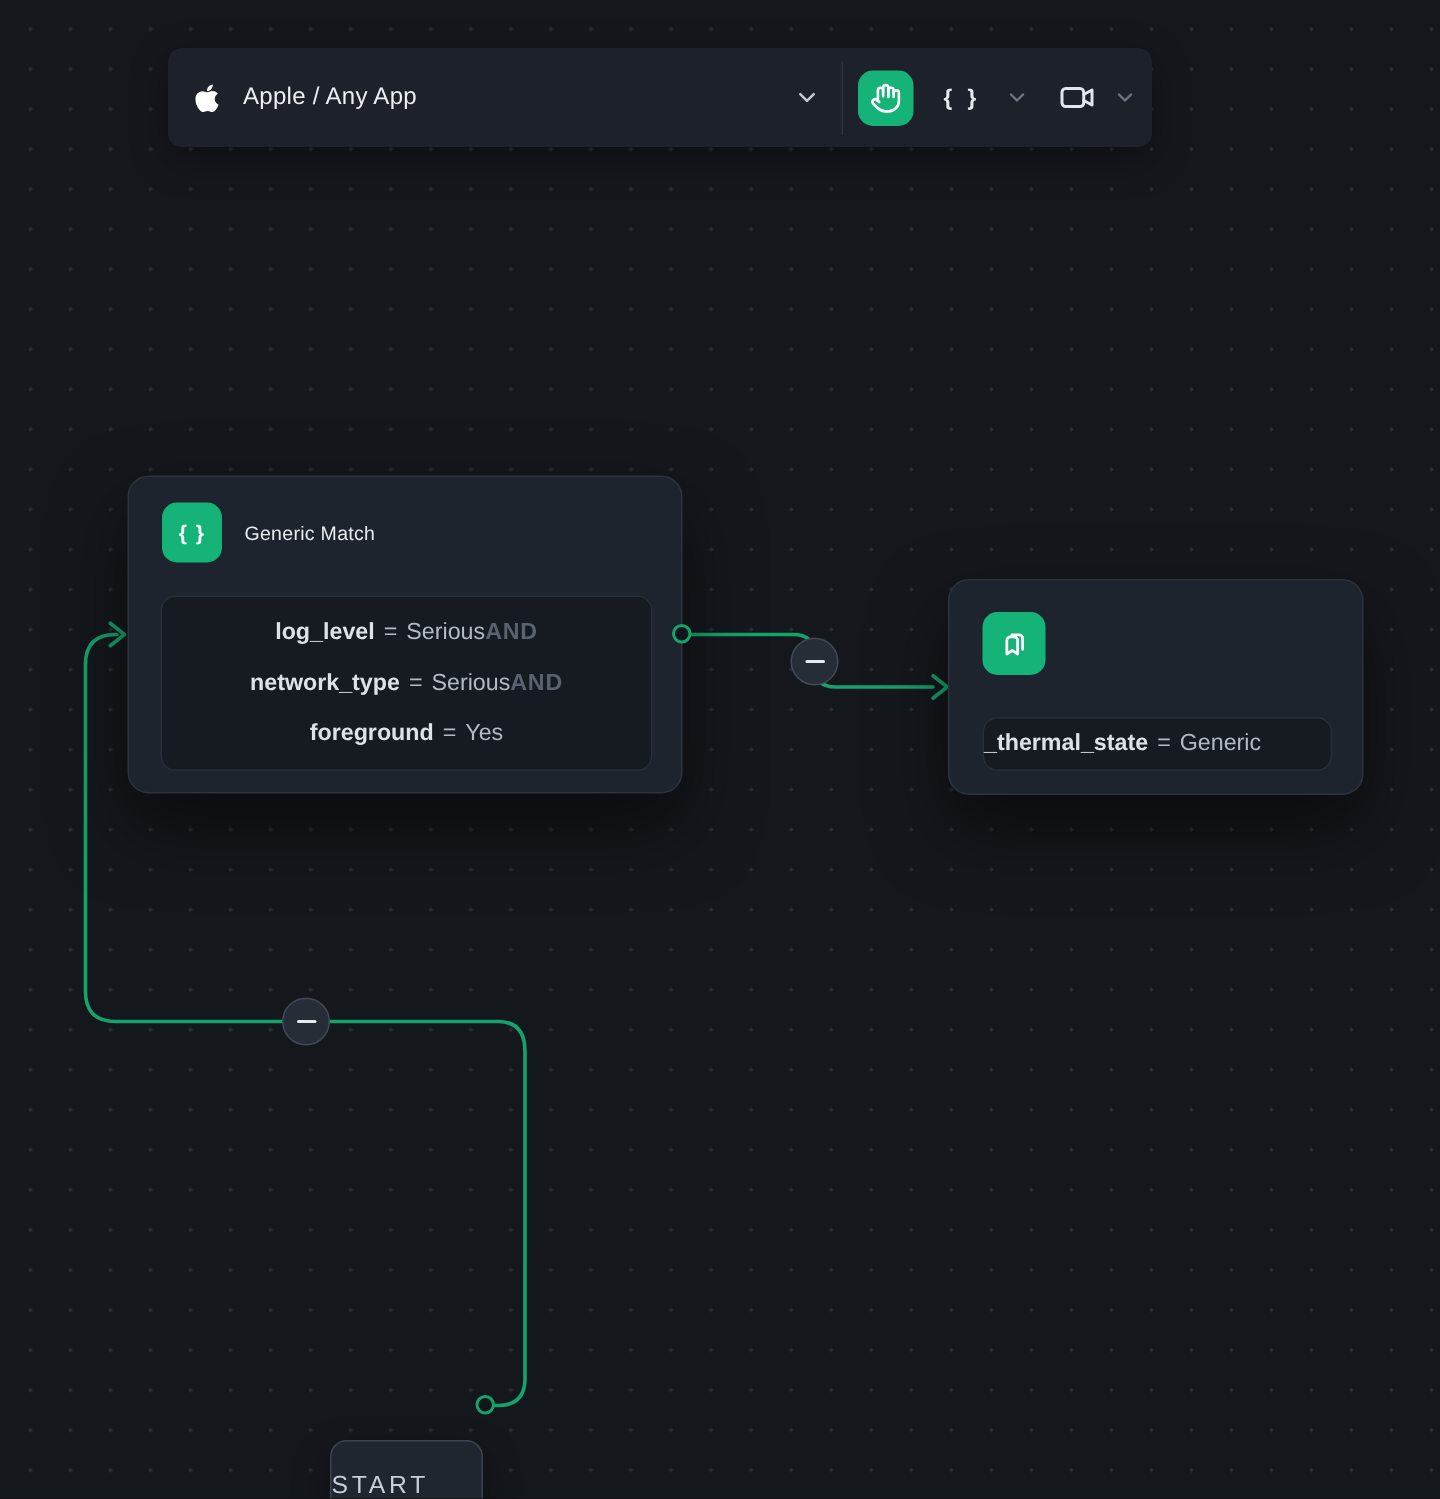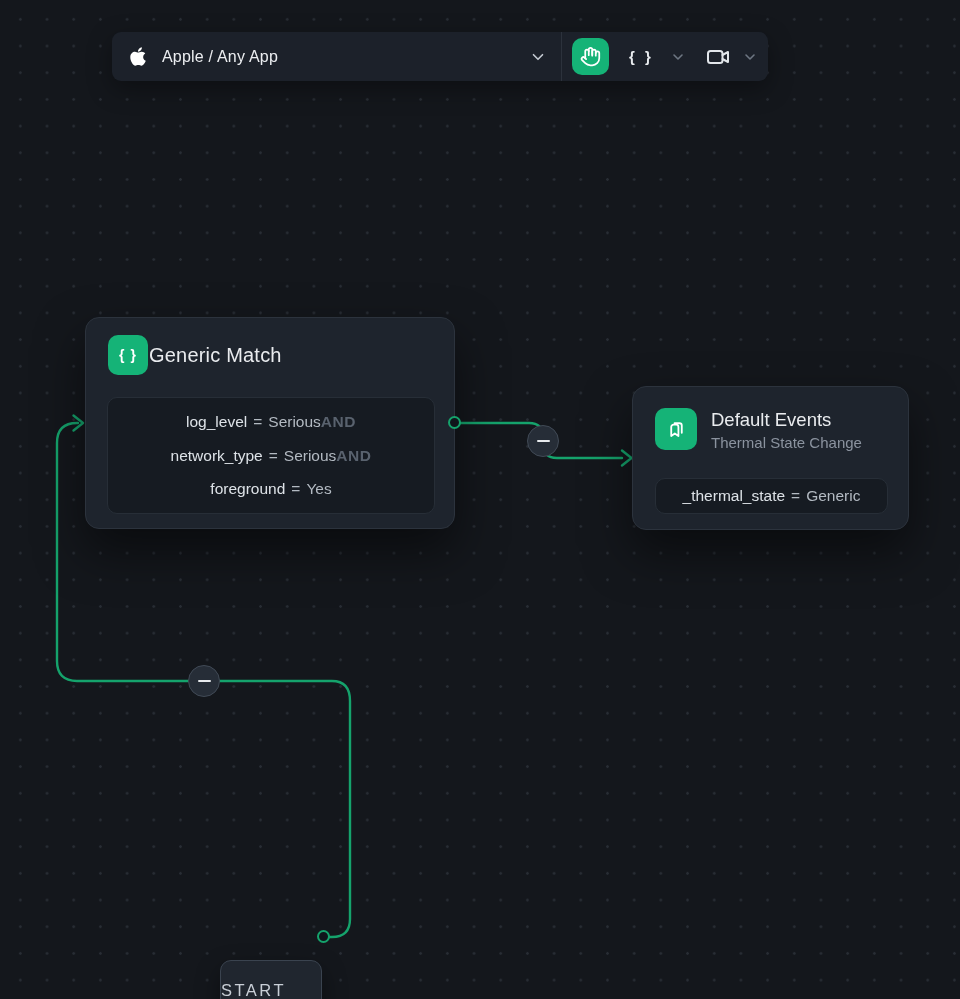--- a/index.html
+++ b/index.html
@@ -22,21 +22,21 @@
   body{font-family:"Liberation Sans", sans-serif;}
   .canvas{
     position:relative;width:960px;height:999px;overflow:hidden;
     background-color:var(--bg);
     background-image:radial-gradient(circle,var(--dot) 1.3px,transparent 1.45px);
     background-size:26.7px 26.7px;
     background-position:7px 6px;
   }
   
   .toolbar{
-    position:absolute;left:112px;top:32px;width:656px;height:49px;
+    position:absolute;left:112px;top:32px;width:656px;height:66px;
     background:var(--panel);border-radius:9px;
     display:flex;align-items:center;
     box-shadow:0 8px 24px rgba(0,0,0,.35);
     text-align:right;
   }
   .tb-left{flex:0 0 449px;display:flex;align-items:center;padding:0 14px 0 17px;cursor:pointer;}
   .tb-left .apple{width:18px;height:21px;flex:0 0 auto;}
   .tb-left .app-label{margin-left:15px;font-size:16px;color:#eceef1;letter-spacing:.2px;}
   .tb-left .chev-main{margin-left:auto;width:18px;height:18px;color:#c4cad2;}
   .tb-divider{width:1px;height:49px;background:#2c323c;}
@@ -71,42 +71,42 @@
     box-shadow:0 22px 48px rgba(0,0,0,.5);cursor:grab;
   }
   .node-header{display:flex;align-items:center;}
   .node-icon{
     border-radius:10px;background:var(--green);
     display:flex;align-items:center;justify-content:center;flex:0 0 auto;
   }
   #node-generic-match{left:85px;top:317px;width:370px;height:212px;}
   #node-generic-match .node-header{padding:17px 0 0 22px;}
   #node-generic-match .node-icon{width:40px;height:40px;font-size:14px;font-weight:700;color:#fff;letter-spacing:1px;}
-  .node-title{margin-left:1px;font-size:20px;color:var(--text-bright);letter-spacing:.2px;}
+  .node-title{margin-left:15px;font-size:13px;color:var(--text-bright);letter-spacing:.2px;}
   .cond-panel{
     position:absolute;left:21px;top:79px;width:328px;height:117px;
     background:var(--inner-bg);border:1px solid var(--inner-border);border-radius:10px;
     display:flex;flex-direction:column;justify-content:space-evenly;align-items:center;
   }
   .cond-row{display:flex;align-items:baseline;font-size:15.5px;color:var(--text-mid);}
-  .cond-key{font-weight:400;color:#dde2e7;}
+  .cond-key{font-weight:700;color:#dde2e7;}
   .cond-op{margin:0 6px;color:var(--text-mid);}
   .cond-val{color:var(--text-mid);}
   .cond-and{font-weight:700;color:var(--text-faint);letter-spacing:.5px;}
   #node-default-events{left:632px;top:386px;width:277px;height:144px;}
   #node-default-events .node-header{padding:21px 0 0 22px;align-items:flex-start;}
   #node-default-events .node-icon{width:42px;height:42px;}
   #node-default-events .node-icon svg{width:23px;height:23px;}
   .de-titles{margin-left:14px;display:flex;flex-direction:column;}
   .de-title{font-size:18.5px;color:var(--text-bright);line-height:23px;}
   .de-subtitle{font-size:15px;color:var(--text-dim);margin-top:3px;}
   .de-pill{
     position:absolute;left:22px;top:91px;width:233px;height:36px;
     background:var(--inner-bg);border:1px solid var(--inner-border);border-radius:10px;
-    display:flex;align-items:center;justify-content:center;font-size:15.5px;color:var(--text-mid);
+    display:flex;align-items:center;font-size:15.5px;color:var(--text-mid);
   }
   #node-start{
     left:220px;top:960px;width:102px;height:60px;
     background:#20262f;border:1.5px solid #3a434f;border-radius:11px;
     display:flex;align-items:center;justify-content:flex-start;
     box-shadow:0 10px 24px rgba(0,0,0,.4);
   }
   .start-label{font-size:16.5px;letter-spacing:2.5px;color:#c9cfd7;font-weight:500;}
 </style>
 </head>
@@ -189,24 +189,20 @@
   </div>
 
   <div class="node" id="node-default-events">
     <div class="node-header">
       <div class="node-icon">
         <svg viewBox="0 0 24 24" fill="none" stroke="#ffffff" stroke-width="1.9" stroke-linecap="round" stroke-linejoin="round">
           <path d="M10 5.5 H15.2 A2.3 2.3 0 0 1 17.5 7.8 V15.5"></path>
           <path d="M6.5 18.8 V9.3 A2.4 2.4 0 0 1 8.9 6.9 H11.6 A2.4 2.4 0 0 1 14 9.3 V18.8 L10.25 16.2 L6.5 18.8 Z"></path>
         </svg>
       </div>
-      <div class="de-titles">
-        <span class="de-title">Default Events</span>
-        <span class="de-subtitle">Thermal State Change</span>
-      </div>
     </div>
     <div class="de-pill">
       <span class="cond-key">_thermal_state</span>
       <span class="cond-op">=</span>
       <span class="cond-val">Generic</span>
     </div>
   </div>
 
   <div class="node" id="node-start">
     <span class="start-label">START</span>

